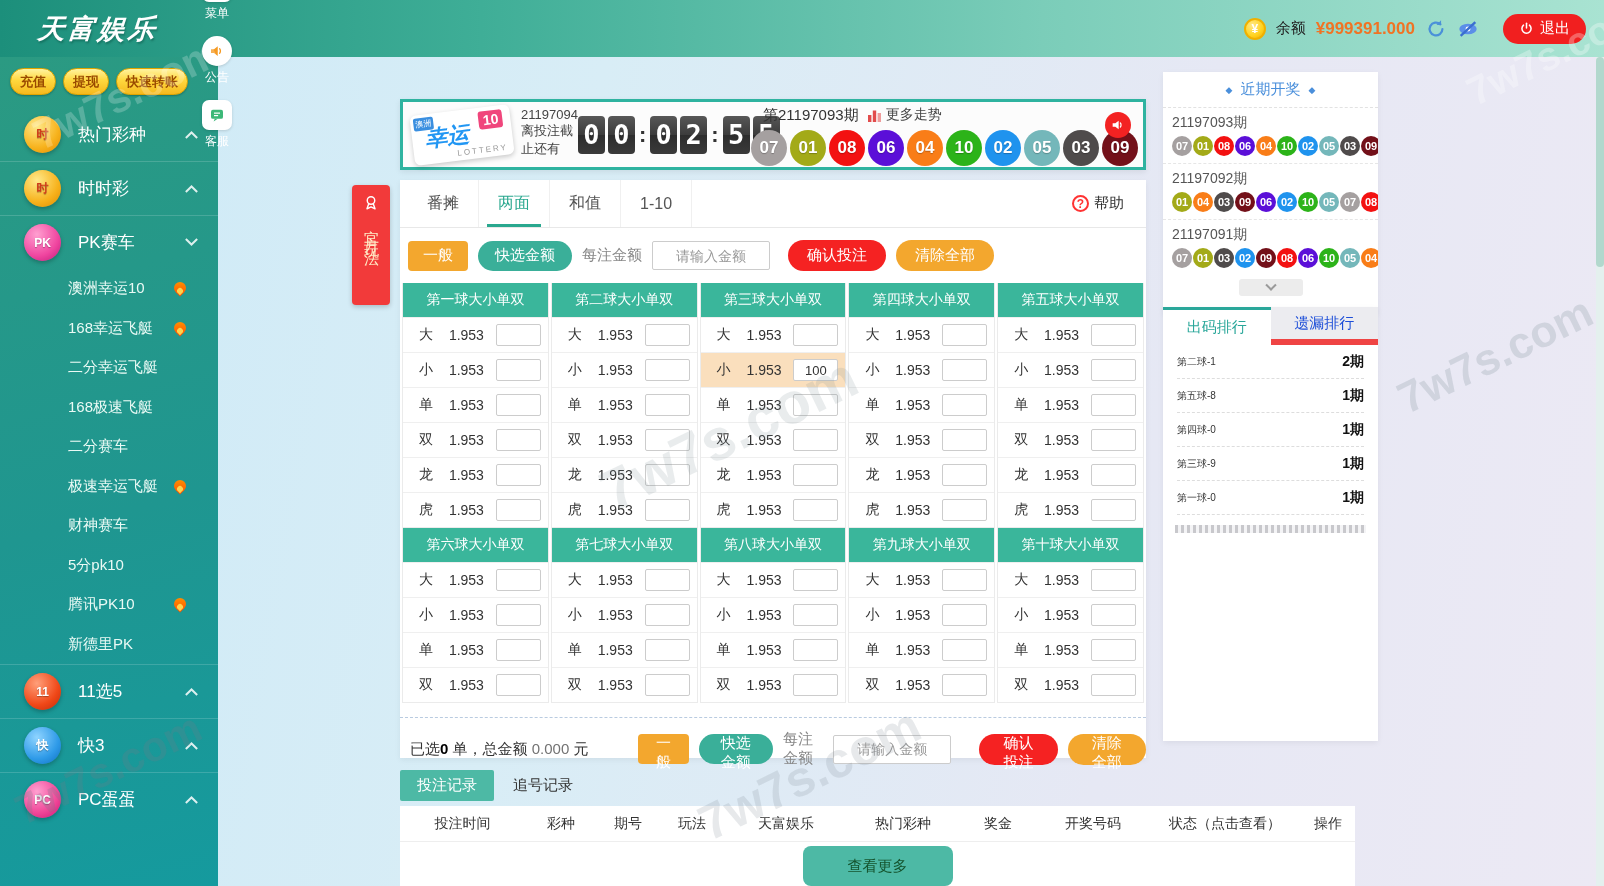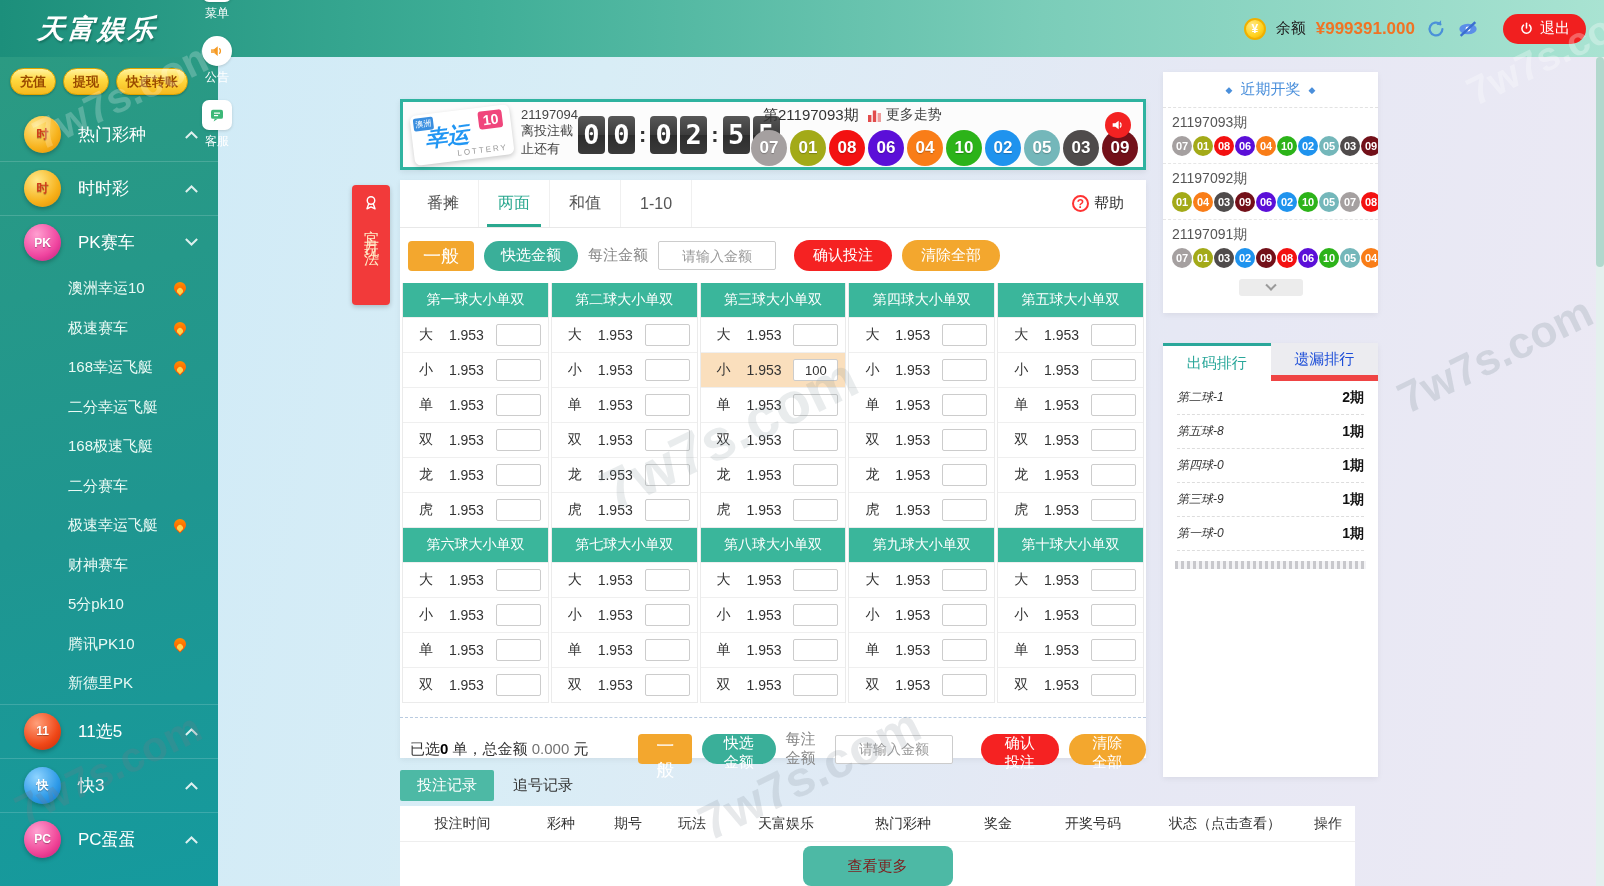--- a/index.html
+++ b/index.html
@@ -93,21 +93,21 @@
   .bet-tabs { height:48px; display:flex; align-items:stretch; border-bottom:1px solid #e8e8e8; padding-left:8px; }
   .bet-tab { position:relative; padding:0 19px; display:flex; align-items:center; font-size:16px; color:#555;
     border-right:1px solid #f0f0f0; cursor:pointer; }
   .bet-tab.active { color:#2aa88f; }
   .bet-tab.active::after { content:""; position:absolute; left:8px; right:8px; bottom:0; height:3px; background:#2aa88f; }
   .help { margin-left:auto; display:flex; align-items:center; gap:5px; padding-right:22px; cursor:pointer; }
   .help-q { width:17px; height:17px; border-radius:50%; border:2px solid #f33; color:#f33; font-size:12px; font-weight:bold;
     display:flex; align-items:center; justify-content:center; }
   .help-label { font-size:15px; color:#333; }
   .controls { display:flex; align-items:center; gap:10px; padding:12px 0 0 8px; }
-  .btn-general { height:30px; padding:0 15px; background:#f3a72e; color:#fff; font-size:18px; border:none; border-radius:4px; cursor:pointer; }
+  .btn-general { height:30px; padding:0 15px; background:#f3a72e; color:#fff; font-size:15px; border:none; border-radius:4px; cursor:pointer; }
   .btn-quick { height:30px; padding:0 17px; background:#3aaf99; color:#fff; font-size:15px; border:none; border-radius:16px; cursor:pointer; }
   .per-bet { font-size:15px; color:#888; }
   .amt-input { width:118px; height:29px; border:1px solid #ccc; border-radius:2px; font-size:14px; text-align:center; color:#404040; }
   .amt-input::placeholder { color:#999; }
   .btn-confirm { height:31px; padding:0 19px; background:#f52222; color:#fff; font-size:15px; border:none; border-radius:17px; cursor:pointer; }
   .btn-clear { height:31px; padding:0 19px; background:#f3a72e; color:#fff; font-size:15px; border:none; border-radius:17px; cursor:pointer; }
   .bet-groups { margin-top:12px; }
   .bet-group { display:flex; gap:2px; padding:0 2px; }
   .bet-table { flex:1; border:1px solid #ebebeb; border-top:none; }
   .bt-head { height:34px; background:#3ab69b; color:#fff; font-size:14px; display:flex; align-items:center; justify-content:center; }
@@ -123,47 +123,47 @@
   .sum-total { color:#737373; }
 
   
   .rec-tabs { position:absolute; left:400px; top:770px; display:flex; gap:2px; z-index:4; }
   .rec-tab { height:31px; padding:0 17px; display:flex; align-items:center; font-size:15px; cursor:pointer; color:#333; }
   .rec-tab.active { background:#4db9a5; color:#fff; border-radius:2px; }
   .rec-table { position:absolute; left:400px; top:806px; width:955px; height:80px; background:#fff; z-index:4; }
   .rec-head { height:36px; display:flex; align-items:center; border-bottom:1px solid #eee; }
   .rec-col { font-size:14px; color:#333; text-align:center; }
   .more-btn { position:absolute; left:50%; transform:translateX(-50%); top:40px; width:150px; height:40px;
-    background:#4db9a5; color:#7f1d1d; font-size:15px; border:none; border-radius:8px; cursor:pointer; }
+    background:#4db9a5; color:#14532d; font-size:15px; border:none; border-radius:8px; cursor:pointer; }
 
   
   .recent-panel { position:absolute; left:1163px; top:72px; width:215px; height:241px; background:#fff; z-index:4;
     box-shadow:0 2px 6px rgba(0,0,0,.06); overflow:hidden; }
   .recent-title { height:36px; display:flex; align-items:center; justify-content:center; gap:8px;
     color:#4a8fdb; font-size:15px; border-bottom:1px dashed #e2e2e2; }
   .diamond { font-size:9px; color:#4a8fdb; }
   .draw { padding:6px 0 7px 9px; border-bottom:1px dashed #e6e6e6; }
   .draw:last-of-type { border-bottom:none; }
   .draw-issue { font-size:14px; color:#555; margin-bottom:4px; }
   .draw-balls { display:flex; }
   .sball { flex:none; width:20px; height:20px; border-radius:50%; color:#fff; font-size:11px; font-weight:bold;
     display:flex; align-items:center; justify-content:center; margin-right:1px; }
   .expand-btn { width:64px; height:17px; margin:4px auto 0; background:#ececec; border-radius:3px; border:none;
     display:flex; align-items:center; justify-content:center; cursor:pointer; }
   .gchev { width:8px; height:8px; border-right:2px solid #9a9a9a; border-bottom:2px solid #9a9a9a; transform:rotate(45deg) translate(-2px,-2px); }
 
-  .ranking-panel { position:absolute; left:1163px; top:343px; width:215px; height:434px; background:#fff; z-index:4;
+  .ranking-panel { position:absolute; left:1163px; top:307px; width:215px; height:434px; background:#fff; z-index:4;
     box-shadow:0 2px 6px rgba(0,0,0,.06); }
   .rank-tabs { display:flex; height:38px; }
   .rank-tab { flex:1; display:flex; align-items:center; justify-content:center; font-size:15px; cursor:pointer;
     background:#ececf0; color:#1d4ed8; border-bottom:6px solid #ef4444; }
   .rank-tab.active { background:#fff; color:#2aa79a; border-top:3px solid #2aa79a; border-bottom:none; }
   .rank-row { height:34px; margin:0 14px; display:flex; align-items:center; justify-content:space-between;
     border-bottom:1px dashed #ddd; }
-  .rank-name { font-size:12px; color:#333;font-style:italic; }
+  .rank-name { font-size:10px; color:#333; }
   .rank-count { font-size:14px; font-weight:bold; color:#111; }
   .hatch { height:8px; margin:10px 12px 0; background:repeating-linear-gradient(90deg,#c8c8cc 0 3px,#f4f4f6 3px 6px); }
 
   
   .scrollbar { position:absolute; right:0; top:57px; width:8px; height:829px; background:#e4f0ee; z-index:30; }
   .scroll-thumb { width:8px; height:210px; background:#b2d8cd; border-radius:4px; }
 </style>
 </head>
 <body>
 
@@ -269,24 +269,20 @@
         <span class="sphere pink">PK</span>
         <span class="side-label">PK赛车</span>
         <span class="chev down"></span>
       </div>
       <div class="sub-list">
         <div class="sub-item">
           <span class="sub-label">澳洲幸运10</span>
           <span class="flame"></span>
         </div>
         <div class="sub-item">
-          <span class="sub-label">极速赛车</span>
-          <span class="flame"></span>
-        </div>
-        <div class="sub-item">
           <span class="sub-label">168幸运飞艇</span>
           <span class="flame"></span>
         </div>
         <div class="sub-item">
           <span class="sub-label">二分幸运飞艇</span>
         </div>
         <div class="sub-item">
           <span class="sub-label">168极速飞艇</span>
         </div>
         <div class="sub-item">

